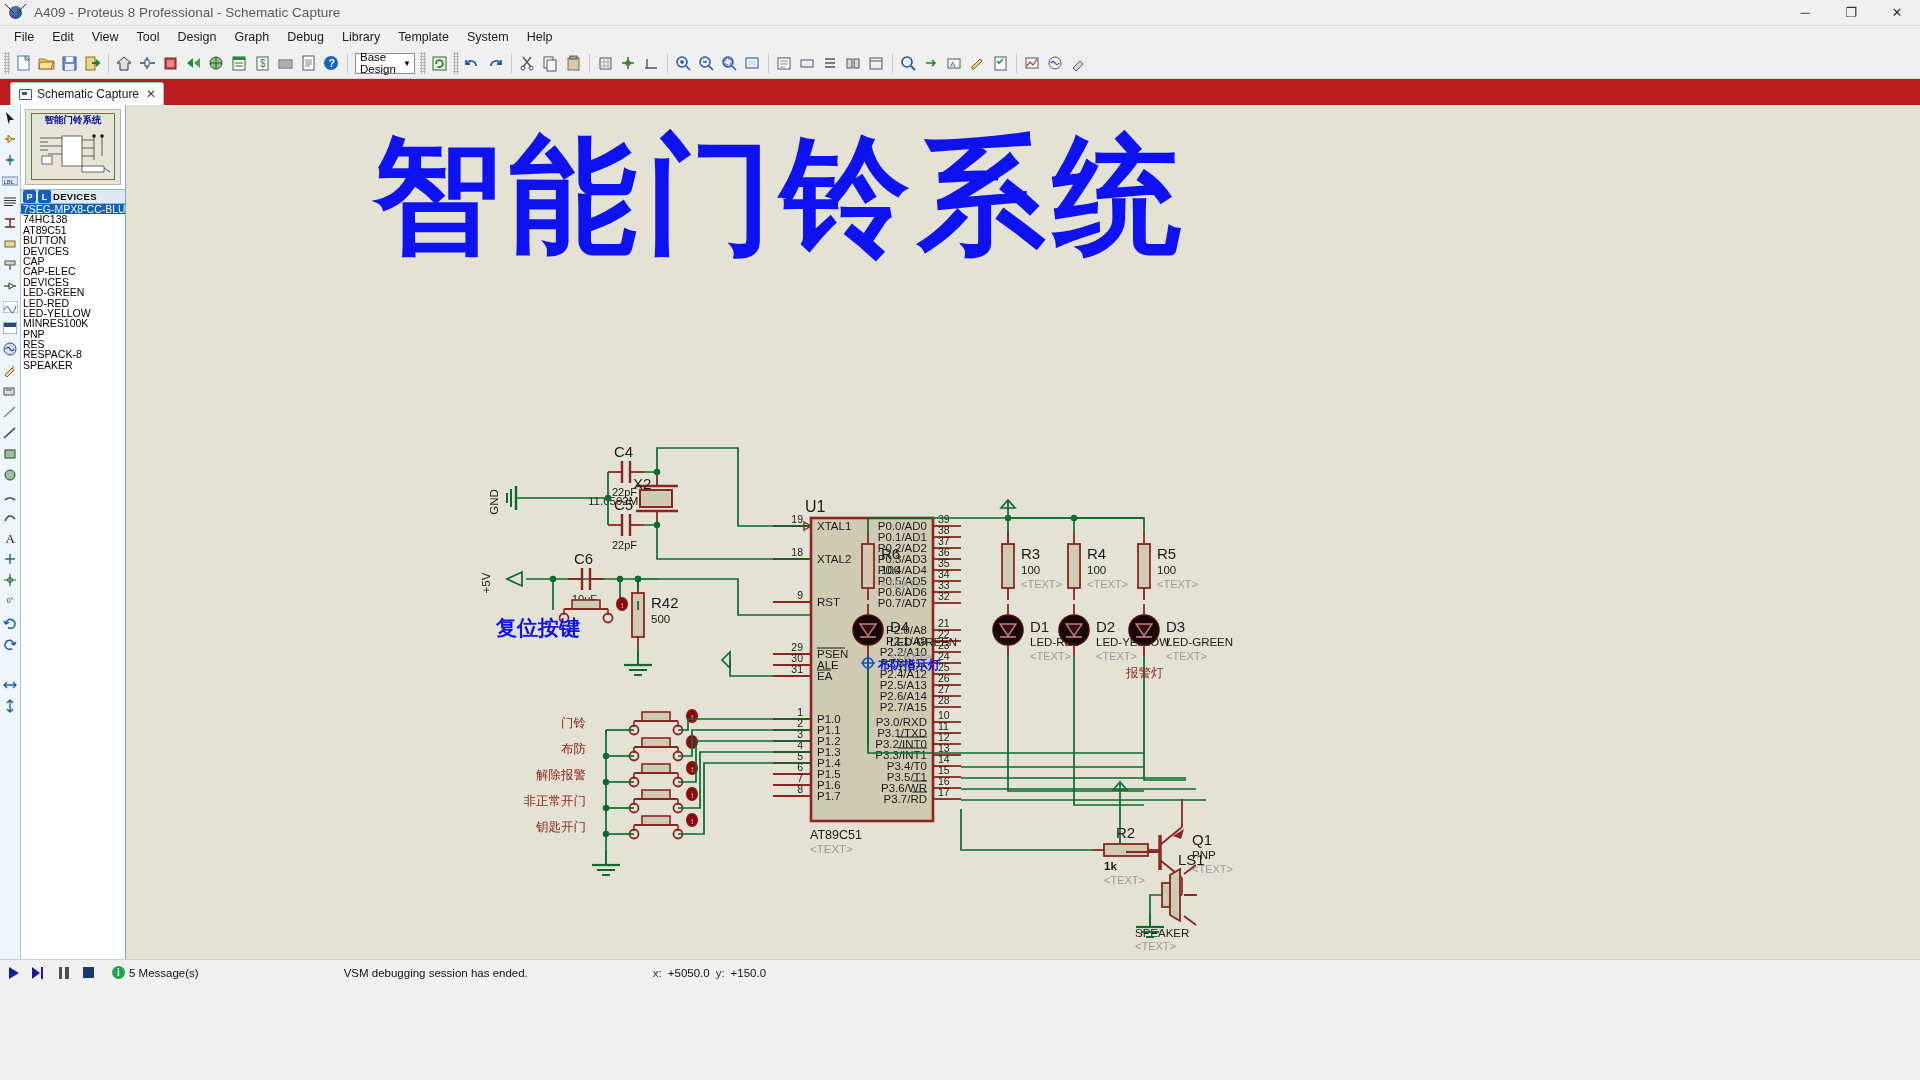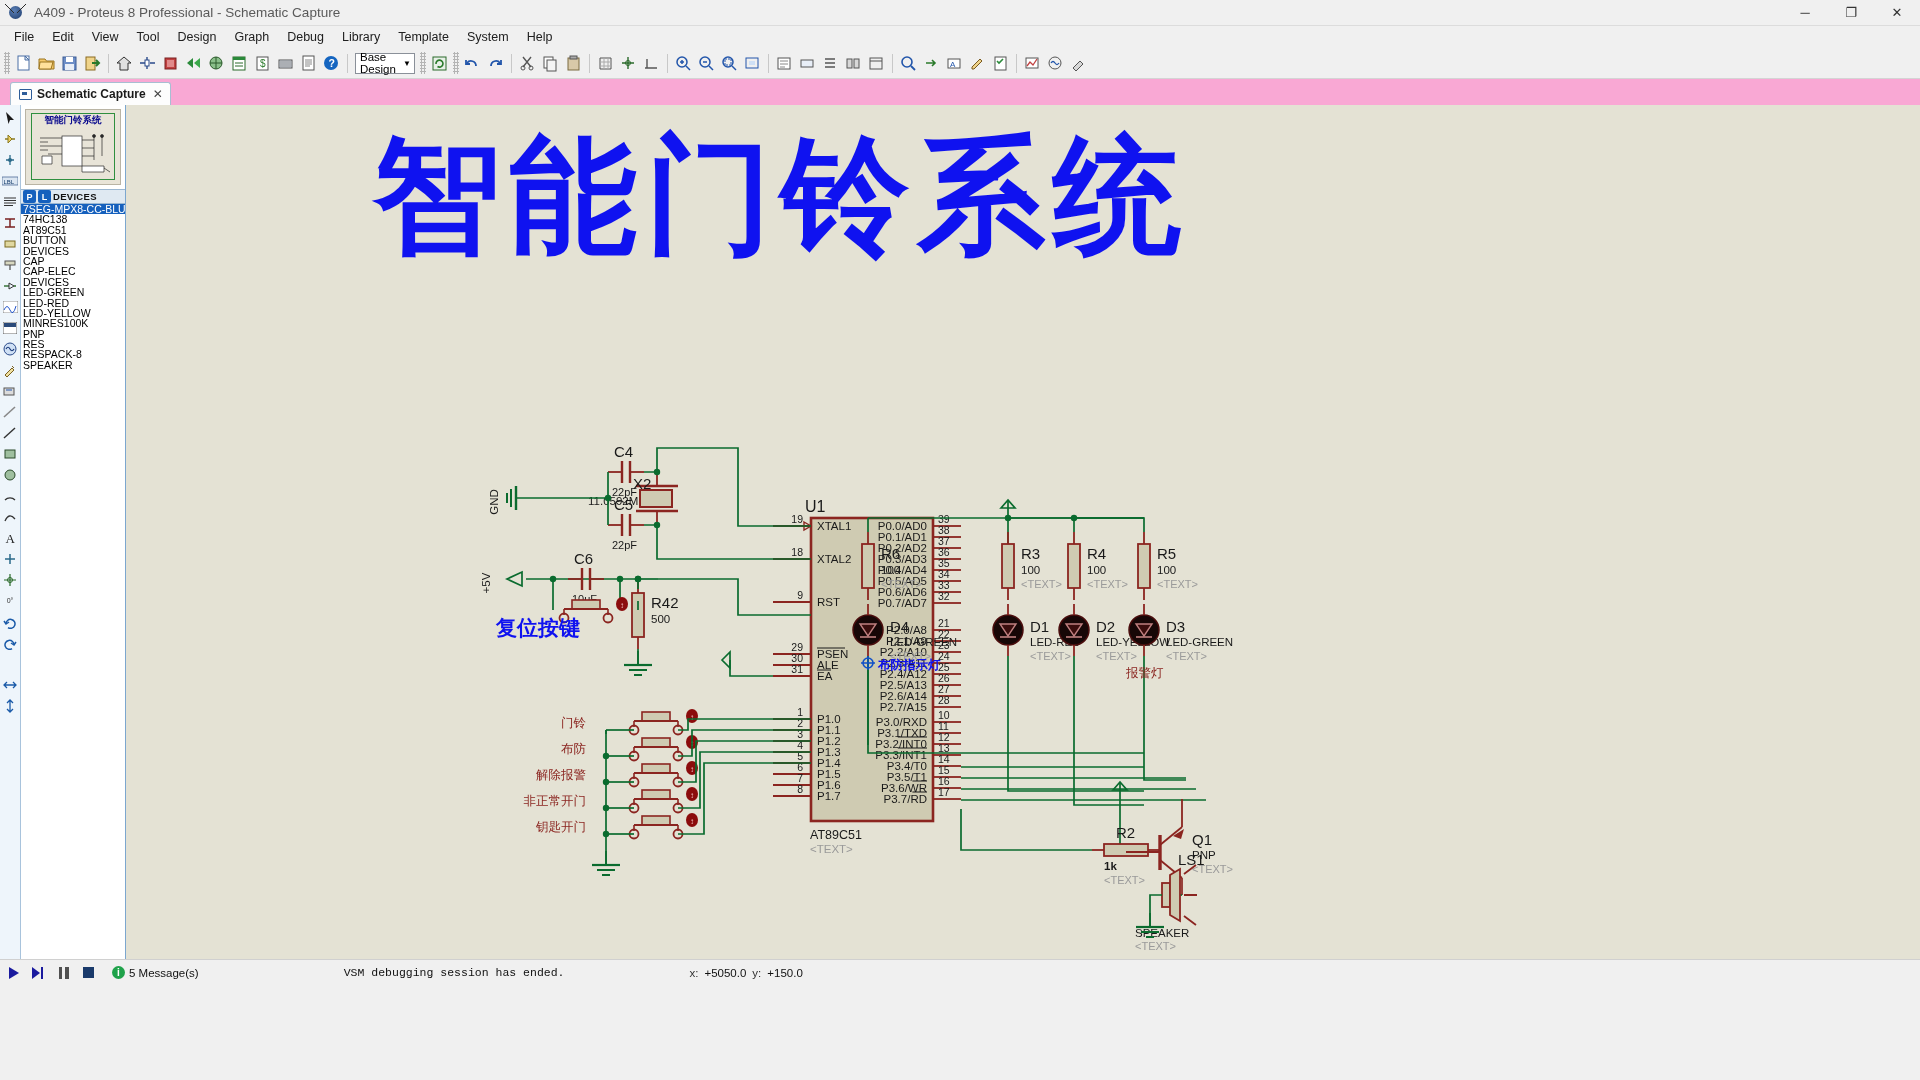--- a/index.html
+++ b/index.html
@@ -38,22 +38,22 @@
   .tbtn { width:21px; height:21px; margin:0 1px; position:relative; border-radius:2px;
       display:flex; align-items:center; justify-content:center; font-size:12px;}
   .tbtn svg{display:block;}
   .tsep { width:1px; height:19px; background:#c8c8c8; margin:0 4px; }
   #desgsel { height:21px; width:60px; border:1px solid #8a9099; background:#fff;
       font-size:11.5px; display:flex; align-items:center; padding-left:4px;
       color:#000; margin:0 3px; position:relative;}
   #desgsel .arrow{ position:absolute; right:3px; font-size:8px;}
 
   
-  #tabstrip { height:26px; background:#f9a8d4; display:flex; align-items:flex-end;
-      padding-left:10px;font-weight:bold; }
+  #tabstrip { height:26px; background:#b91c1c; display:flex; align-items:flex-end;
+      padding-left:10px; }
   #tabstrip .tab { height:23px; background:#fdfdfd; border:1px solid #a8bed2;
       border-bottom:none; border-radius:3px 3px 0 0; display:flex; align-items:center;
       padding:0 7px; font-size:12px; color:#1a1a1a; gap:5px; }
   .tabicon{ width:14px;height:12px;position:relative;}
   .tabicon::before{content:"";position:absolute;left:1px;top:1px;width:11px;height:9px;
       border:1.5px solid #2d5c99;border-radius:1px;}
   .tabicon::after{content:"";position:absolute;left:4px;top:4px;width:5px;height:3px;
       background:#2d5c99;}
   .tabclose{font-size:12px;color:#444;margin-left:2px;}
 
@@ -107,21 +107,21 @@
   .step-t { position:relative;width:13px;height:12px;}
   .step-t::before{content:"";position:absolute;left:0;top:0;width:0;height:0;
       border-left:8px solid #1a1a9e;border-top:6px solid transparent;border-bottom:6px solid transparent;}
   .step-t::after{content:"";position:absolute;left:9px;top:0;width:2px;height:12px;background:#1a1a9e;}
   .pause-t{width:10px;height:12px;background:
       linear-gradient(90deg,#505050 0 3.5px,transparent 3.5px 6.5px,#505050 6.5px 10px);}
   .stop-t{width:11px;height:11px;background:#1a3a6b;}
   #msgs { display:flex; align-items:center; gap:4px; margin-left:12px; }
   .infoicon{width:13px;height:13px;border-radius:50%;background:#1fa24a;color:#fff;
       font-size:10px;font-weight:bold;display:flex;align-items:center;justify-content:center;}
-  #vsmmsg { margin-left:145px;font-family:Liberation Mono, monospace; }
+  #vsmmsg { margin-left:145px; }
   #coords { margin-left:125px; display:flex; gap:6px; }
   #coords .cl{ color:#333; }
 </style>
 </head>
 <body>
 
 <div id="titlebar">
   <div class="app-icon"></div>
   <div class="title">A409 - Proteus 8 Professional - Schematic Capture</div>
   <div id="winbtns">

